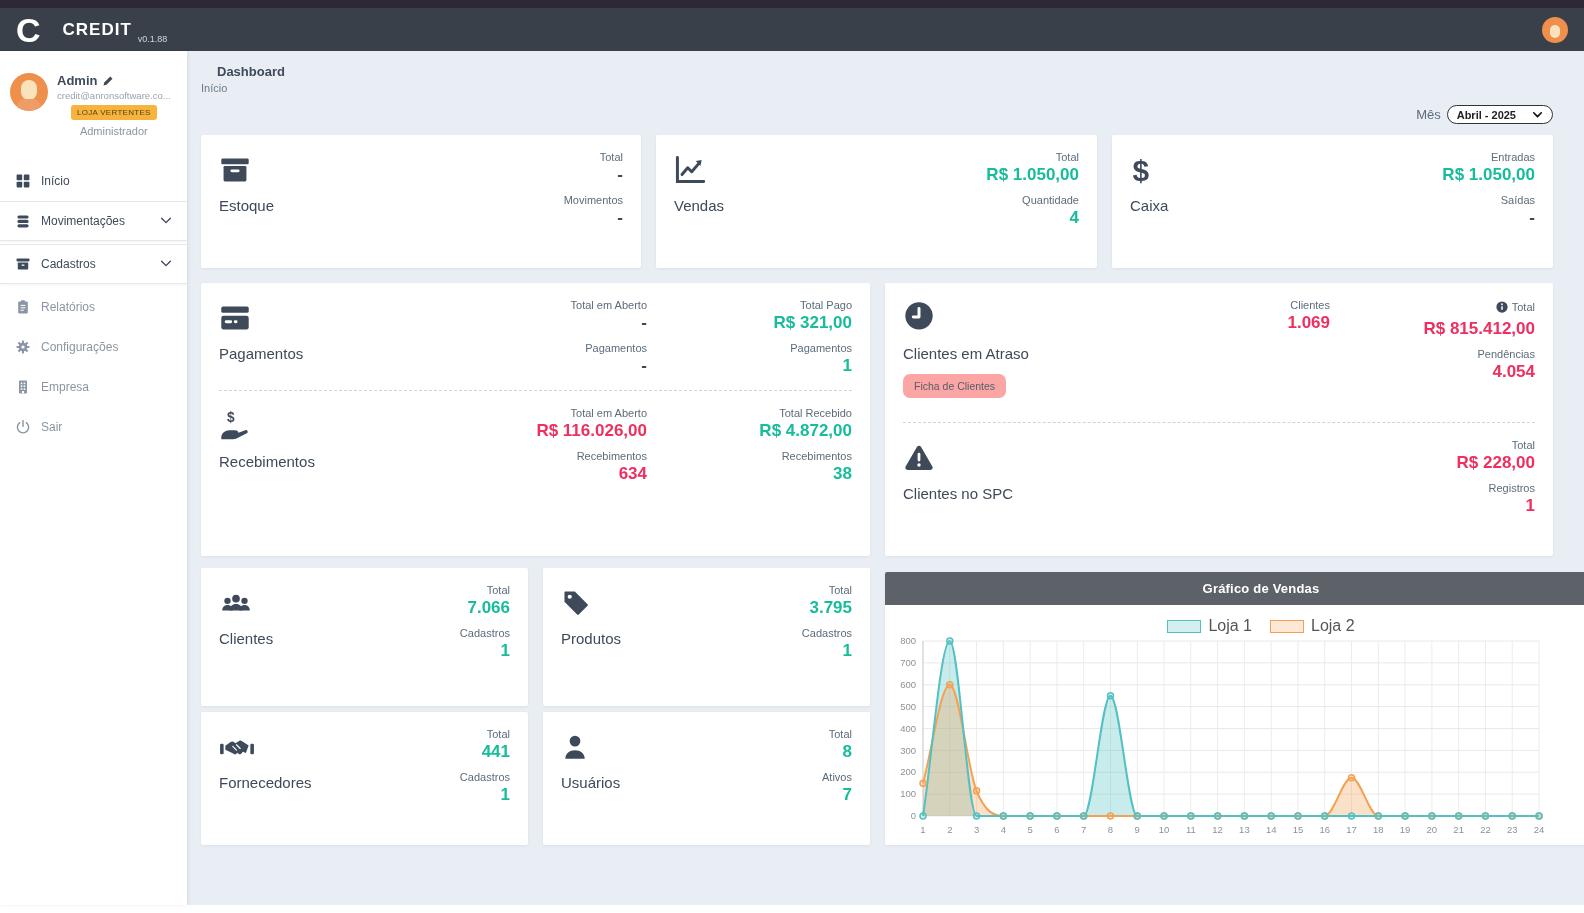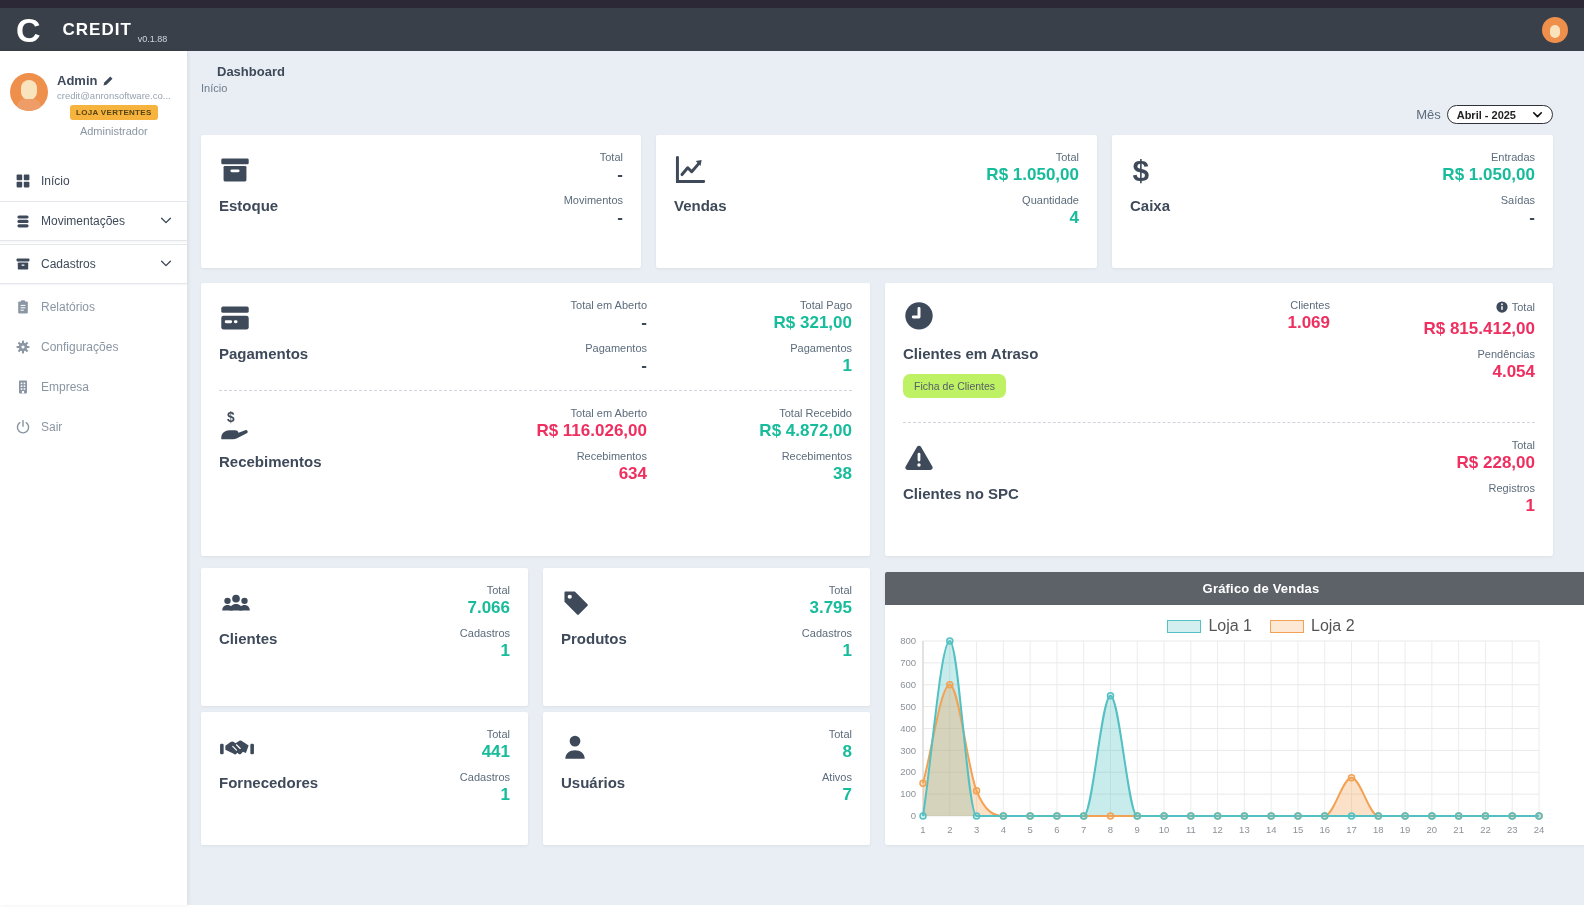--- a/index.html
+++ b/index.html
@@ -35,21 +35,21 @@
     width:38px; height:38px; border-radius:50%; background:#ef8f4c; flex:none;
     overflow:hidden; position:relative;
   }
   .user-avatar .head { position:absolute; left:11px; top:7px; width:16px; height:20px; border-radius:8px; background:#f9e3bd; }
   .user-avatar .body { position:absolute; left:7px; top:26px; width:24px; height:16px; border-radius:10px; background:#ee9d69; }
   .nav-avatar .head { width:10px; height:13px; border-radius:5px; background:#f9e3bd; margin-top:4px; }
   .user-name { font-size:13px; font-weight:bold; color:#3e4a5a; display:flex; align-items:center; gap:5px; }
   .user-email { font-size:9.5px; color:#97a2ae; margin-top:2px; white-space:nowrap; overflow:hidden; max-width:118px; }
   .user-badge {
     display:inline-block; margin-top:4px; background:#f6b33d; color:#574413;
-    font-size:8px; font-weight:bold; padding:3px 6px; border-radius:3px; letter-spacing:.3px; cursor:pointer;
+    font-size:8px; font-weight:normal; padding:3px 6px; border-radius:3px; letter-spacing:.3px; cursor:pointer;
   }
   .user-role { font-size:11px; color:#8a96a3; margin-top:5px; }
   .menu { margin-top:14px; }
   .menu-item {
     display:flex; align-items:center; gap:10px; height:40px; padding:0 14px;
     font-size:12px; color:#3e4a5a; cursor:pointer;
   }
   .menu-item .mi-icon { width:17px; height:17px; flex:none; display:flex; align-items:center; justify-content:center; }
   .menu-item.boxed {
     border-top:1px solid #e4e7eb; border-bottom:1px solid #e4e7eb;
@@ -64,37 +64,37 @@
   .filter { position:absolute; top:54px; right:31px; display:flex; align-items:center; gap:6px; }
   .filter-label { font-size:13px; color:#5c6c7c;margin-left:28px; }
   .filter-select {
     border:1.5px solid #30343a; border-radius:11px; background:#fff; height:19px;
     display:flex; align-items:center; gap:16px; padding:0 9px;
     font-size:11px; font-weight:bold; color:#222; cursor:pointer;
   }
   
   .card { position:absolute; background:#fff; border-radius:2px; box-shadow:0 1px 3px rgba(0,0,0,.06); }
   .card-pad { padding:16px 18px; }
-  .ttl { font-size:15px; font-weight:700; color:#3e4a5a; }
+  .ttl { font-size:15px; font-weight:400; color:#3e4a5a; }
   .slabel { font-size:11px; color:#5c6c7c; }
   .sval  { font-size:17px; font-weight:bold; margin-top:2px; }
   .green { color:#17bc9b; }
   .red   { color:#ee2f5f; }
   .darkv { color:#3e4a5a; }
   .stat + .stat { margin-top:9px; }
   .simple-card { display:flex; justify-content:space-between; }
   .icon-title .icon { height:34px; display:flex; align-items:flex-end; }
   .icon-title .ttl { margin-top:12px; }
   .stats-col { text-align:right; }
   .two-col { display:flex; }
   .two-col .left { flex:1; }
   .two-col .colA, .two-col .colB { width:205px; text-align:right; }
   .dash-div { border-top:1px dashed #cfd4da; margin:8px 18px; }
   .ficha-btn {
-    display:inline-block; margin-top:12px; background:#bef264; color:#555f6a;
+    display:inline-block; margin-top:12px; background:#fca5a5; color:#555f6a;
     font-size:10.5px; padding:6px 11px; border-radius:7px; border:none; cursor:pointer;
     font-family:"Liberation Sans", sans-serif;
   }
   .info-lab { display:inline-flex; align-items:center; gap:4px; }
   
   .chart-card { overflow:hidden; }
   .chart-head {
     height:33px; background:#5d6269; color:#fff; font-size:13px; font-weight:bold;
     display:flex; align-items:center; justify-content:center; letter-spacing:.2px;
   }

